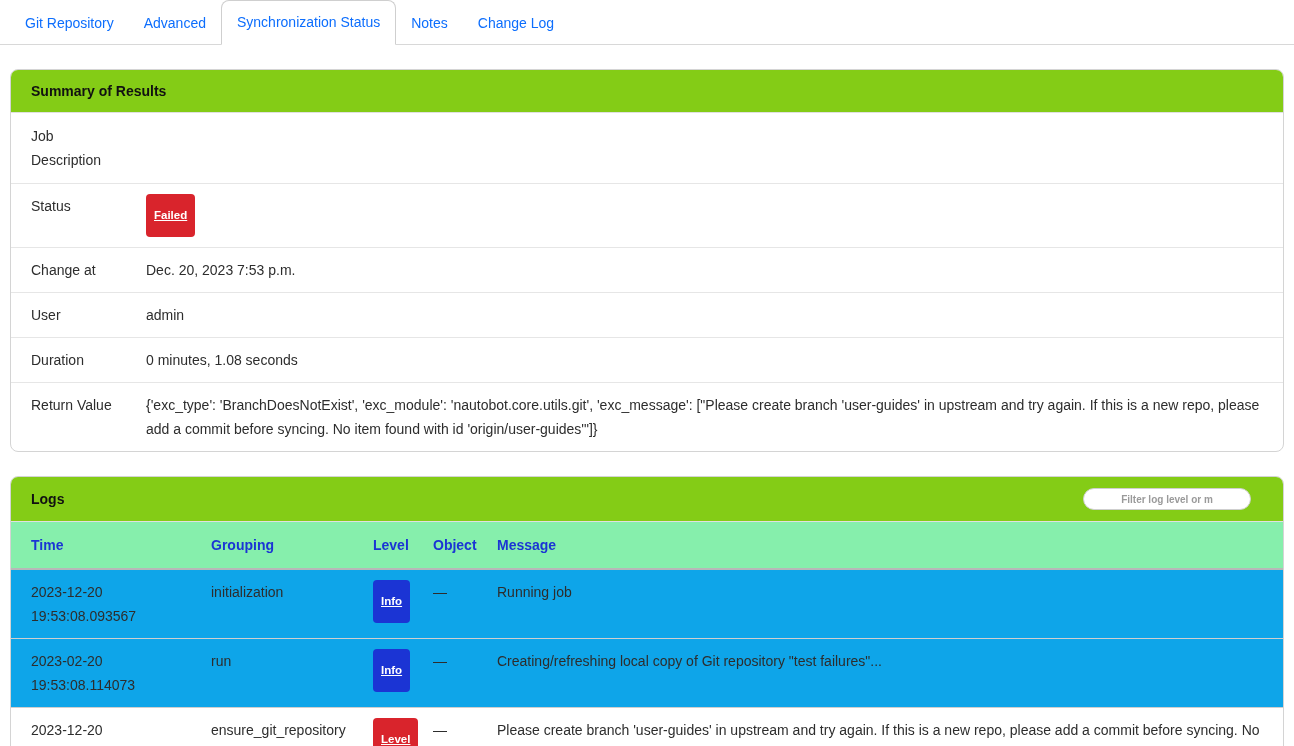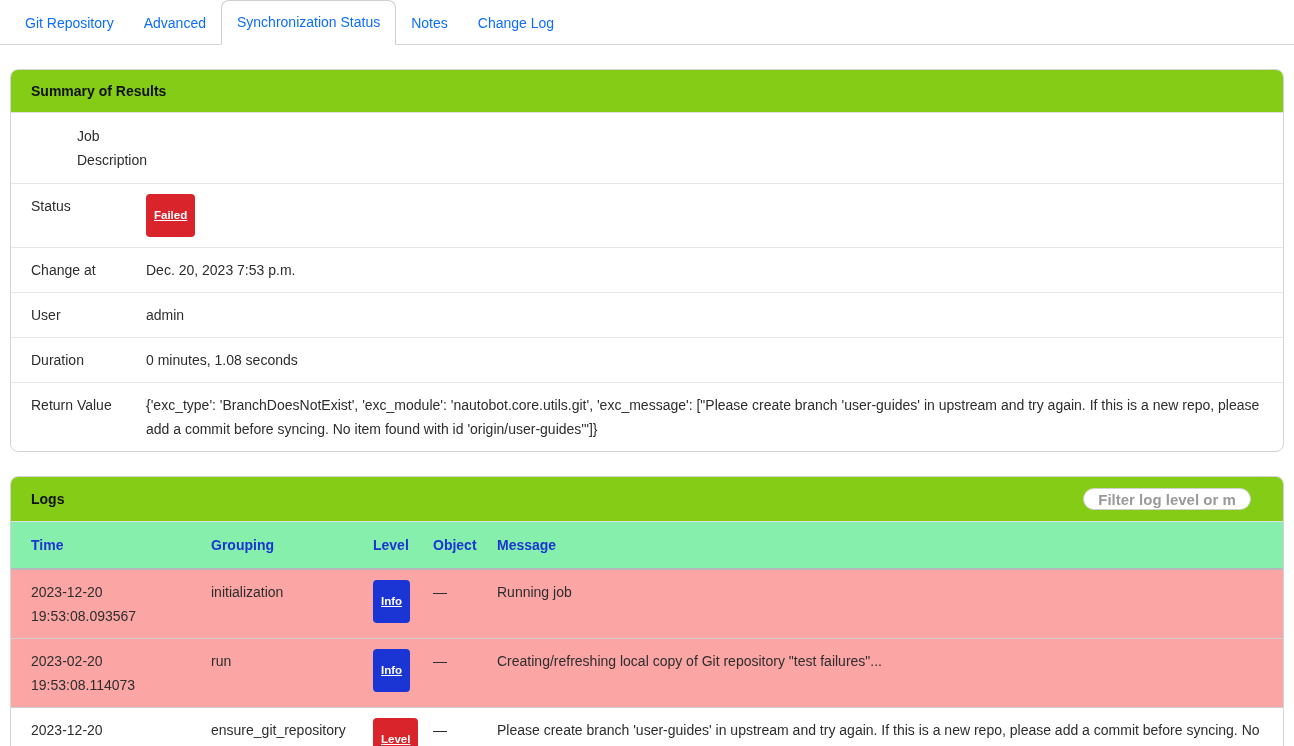--- a/index.html
+++ b/index.html
@@ -37,38 +37,38 @@
   .panel-heading {
     background:#84cc16; padding:11px 20px;
     font-weight:bold; line-height:20px; color:#111;
     border-bottom:1px solid #e0e0e0;
     display:flex; align-items:center; justify-content:space-between;
   }
 
   
   .srow { display:flex; padding:10px 20px; line-height:24px; border-top:1px solid #e6e6e6; }
   .srow-group { padding:11px 20px; border-top:none; }
-  .srow-group .line { display:flex; line-height:24px;margin-left:46px; }
+  .srow-group .line { display:flex; line-height:24px; }
   .lbl { width:115px; flex:none; }
   .val { flex:1; }
 
   .badge {
     display:inline-block; color:#fff; font-weight:bold;
     font-size:11.5px; line-height:13px;
     padding:15px 8px; border-radius:4px; vertical-align:middle;text-decoration:underline;
   }
   .badge.red  { background:#d9242c; }
   .badge.blue { background:#1b34d4; }
 
   
   .filter-input {
     width:168px; height:22px; margin-right:12px;
     border:1px solid #cfcfcf; border-radius:12px;
     font-family:"Liberation Sans", sans-serif;
-    font-size:15px; font-weight:bold; color:#777;
+    font-size:10px; font-weight:bold; color:#777;
     text-align:center; padding:0 12px; outline:none; background:#fff;
   }
   .filter-input::placeholder { color:#9a9a9a; font-weight:bold; }
 
   table.logs { width:100%; border-collapse:collapse; table-layout:fixed; }
   table.logs thead th {
     text-align:left; background:#86efac;
     padding:13px 10px; line-height:20px;
     border-bottom:2px solid #b8b8b8;
   }
@@ -76,21 +76,21 @@
   table.logs th a {
     color:#1b34d4; font-weight:bold; text-decoration:none; cursor:pointer;
   }
   table.logs tbody td {
     padding:10px 10px; line-height:24px; vertical-align:top;
     border-top:1px solid #cfcfcf;
     word-wrap:break-word;
   }
   table.logs tbody tr:first-child td { border-top:none; }
   table.logs tbody td:first-child { padding-left:20px; }
-  tr.row-info { background:#fca5a5; }
+  tr.row-info { background:#0ea5e9; }
   tr.row-plain { background:#ffffff; }
   td.obj { color:#2d2d2d; }
 </style>
 </head>
 <body>
 
 <nav class="tabbar">
   <a class="tab">Git Repository</a>
   <a class="tab">Advanced</a>
   <a class="tab active">Synchronization Status</a>

